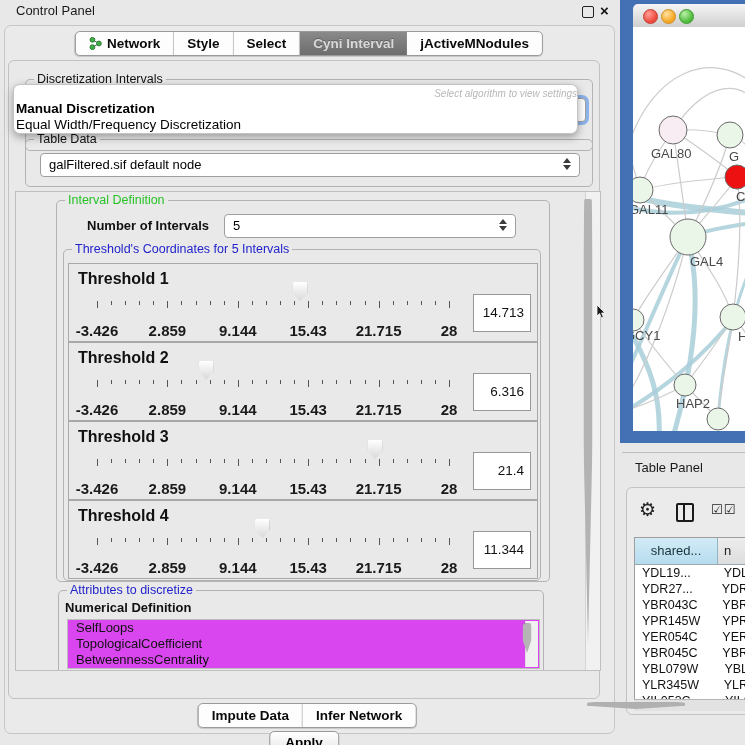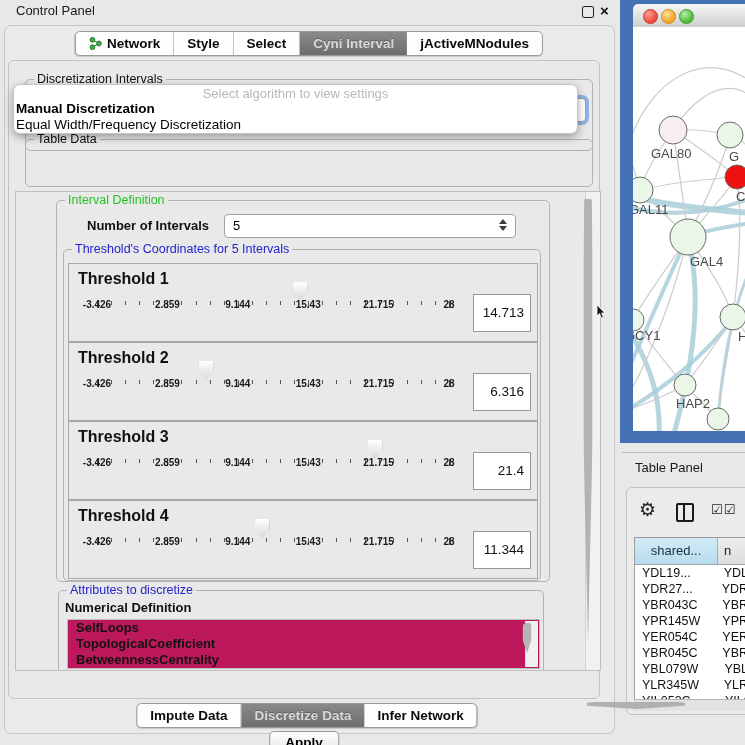--- a/index.html
+++ b/index.html
@@ -39,50 +39,50 @@
   .combo .val{position:absolute;left:8px;top:0;font-size:13px;color:#000;white-space:nowrap;}
   .spin{position:absolute;right:8px;top:4px;display:flex;flex-direction:column;gap:2px;}
   .spin i{display:block;width:0;height:0;border-left:4px solid transparent;border-right:4px solid transparent;}
   .spin .up{border-bottom:5px solid #3c3c3c;}
   .spin .dn{border-top:5px solid #3c3c3c;}
   .focused{box-shadow:0 0 0 3px rgba(90,150,235,.65);}
 
   
   #popup{left:13px;top:84px;width:563px;height:48px;background:#fff;border:1px solid #c4c4c4;border-radius:7px;
          box-shadow:0 3px 9px rgba(0,0,0,.35);z-index:60;overflow:hidden;}
-  #popup .hint{height:16px;line-height:17px;text-align:center;color:#b7b7b7;font-size:13px;}
+  #popup .hint{height:16px;line-height:17px;text-align:right;color:#b7b7b7;font-size:10px;font-style:italic;}
   #popup .opt{height:16px;line-height:16px;padding-left:2px;font-size:13.5px;color:#000;white-space:nowrap;}
   #popup .opt.b{font-weight:bold;}
 
   
   #scrollpane{left:14px;top:190px;width:584px;height:478px;border:1px solid #bfbfbf;background:#e9e9e9;overflow:hidden;}
   #vscroll{position:absolute;right:0;top:0;width:14px;height:100%;background:#f1f1f1;border-left:1px solid #d4d4d4;}
   #vscroll .thumb{position:absolute;left:2px;top:7px;width:9px;height:444px;background:#b3b3b3;border-radius:5px;}
 
   #grp-interval{left:40px;top:8px;width:492px;height:380px;}
   #num-label{left:30px;top:17px;font-weight:bold;font-size:13px;}
   #num-spinner{left:167px;top:13px;width:290px;}
   #grp-thresh{left:6px;top:48px;width:476px;height:330px;}
 
   .tpanel{position:absolute;left:4px;width:468px;height:77px;border:1px solid #a8a8a8;background:#e9e9e9;}
   .t-label{position:absolute;left:9px;top:6px;font-weight:bold;font-size:16px;}
   .zone{position:absolute;left:28px;top:0;width:352px;height:77px;}
   .tick{position:absolute;width:1px;background:#555;top:37px;height:4px;}
   .tick.major{height:7px;}
-  .tlab{position:absolute;top:35px;transform:translateX(-50%);font-size:10px;font-weight:bold;color:#1a1a1a;white-space:nowrap;}
+  .tlab{position:absolute;top:58px;transform:translateX(-50%);font-size:15px;font-weight:bold;color:#1a1a1a;white-space:nowrap;}
   .thumb{position:absolute;top:18px;width:15px;height:19px;transform:translateX(-50%);
          background:linear-gradient(#ffffff,#d8d8d8);
          clip-path:polygon(8% 0%,92% 0%,100% 12%,100% 55%,50% 100%,0% 55%,0% 12%);
          filter:drop-shadow(0 0 1px #777);}
   .vbox{position:absolute;left:404px;top:30px;width:56px;height:36px;background:#fff;border:1px solid #979797;}
   .vbox span{position:absolute;right:6px;top:0;line-height:36px;font-size:13.5px;}
 
   #grp-attr{left:42px;top:398px;width:484px;height:110px;}
   #attr-head{position:absolute;left:6px;top:9px;font-weight:bold;font-size:13px;}
-  #attr-list{position:absolute;left:8px;top:28px;width:471px;height:48px;background:#be185d;border:1px solid #bdbdbd;overflow:hidden;font-weight:bold;}
+  #attr-list{position:absolute;left:8px;top:28px;width:471px;height:48px;background:#d946ef;border:1px solid #bdbdbd;overflow:hidden;}
   #attr-list .row{height:16px;line-height:16px;padding-left:8px;font-size:13px;white-space:nowrap;}
   #attr-scroll{position:absolute;right:1px;top:1px;width:12px;height:46px;background:#f0f0f0;border-left:1px solid #ddd;}
   #attr-scroll .thumb{position:absolute;left:1px;top:2px;width:9px;height:30px;background:#b5b5b5;border-radius:5px;}
 
   #apply-btn{left:50%;top:670px;transform:translateX(-50%);padding:0 15px;height:21px;line-height:21px;
              background:linear-gradient(#ffffff,#e8e8e8);border:1px solid #979797;border-radius:5px;
              font-size:13.5px;font-weight:bold;}
 
   
   #netwin{left:620px;top:0;width:125px;height:443px;background:#4471b3;}
@@ -160,20 +160,27 @@
       <div class="combo focused" style="left:8px;top:18px;width:550px;">
         <span class="spin">
             <i class="up"></i>
             <i class="dn"></i>
           </span>
       </div>
     </div>
 
     <div class="group" id="grp-tabledata" style="left:16px;top:78px;width:566px;height:46px;">
       <span class="group-title gt-dark">Table Data</span>
+      <div class="combo" style="left:14px;top:13px;width:538px;">
+        <span class="val">galFiltered.sif default node</span>
+        <span class="spin">
+            <i class="up"></i>
+            <i class="dn"></i>
+          </span>
+      </div>
     </div>
 
     <div id="scrollpane" class="abs" style="left:6px;top:130px;">
       <div class="group" id="grp-interval">
         <span class="group-title gt-green">Interval Definition</span>
         <span id="num-label" class="abs">Number of Intervals</span>
         <div class="combo" id="num-spinner">
           <span class="val">5</span>
           <span class="spin">
               <i class="up"></i>
@@ -375,23 +382,20 @@
 
   <div id="popup" class="abs">
     <div class="hint">Select algorithm to view settings</div>
     <div class="opt b">Manual Discretization</div>
     <div class="opt">Equal Width/Frequency Discretization</div>
   </div>
 
   <div id="bottom-tabs" class="abs tabbar">
     <div class="tab">
         <span>Impute Data</span>
-      </div>
-    <div class="tab sel">
-        <span>Discretize Data</span>
       </div>
     <div class="tab">
         <span>Infer Network</span>
       </div>
   </div>
 </div>
 
 <div id="netwin" class="abs">
   <div id="net-titlebar" class="abs">
     <span class="light" id="lt-red"></span>

